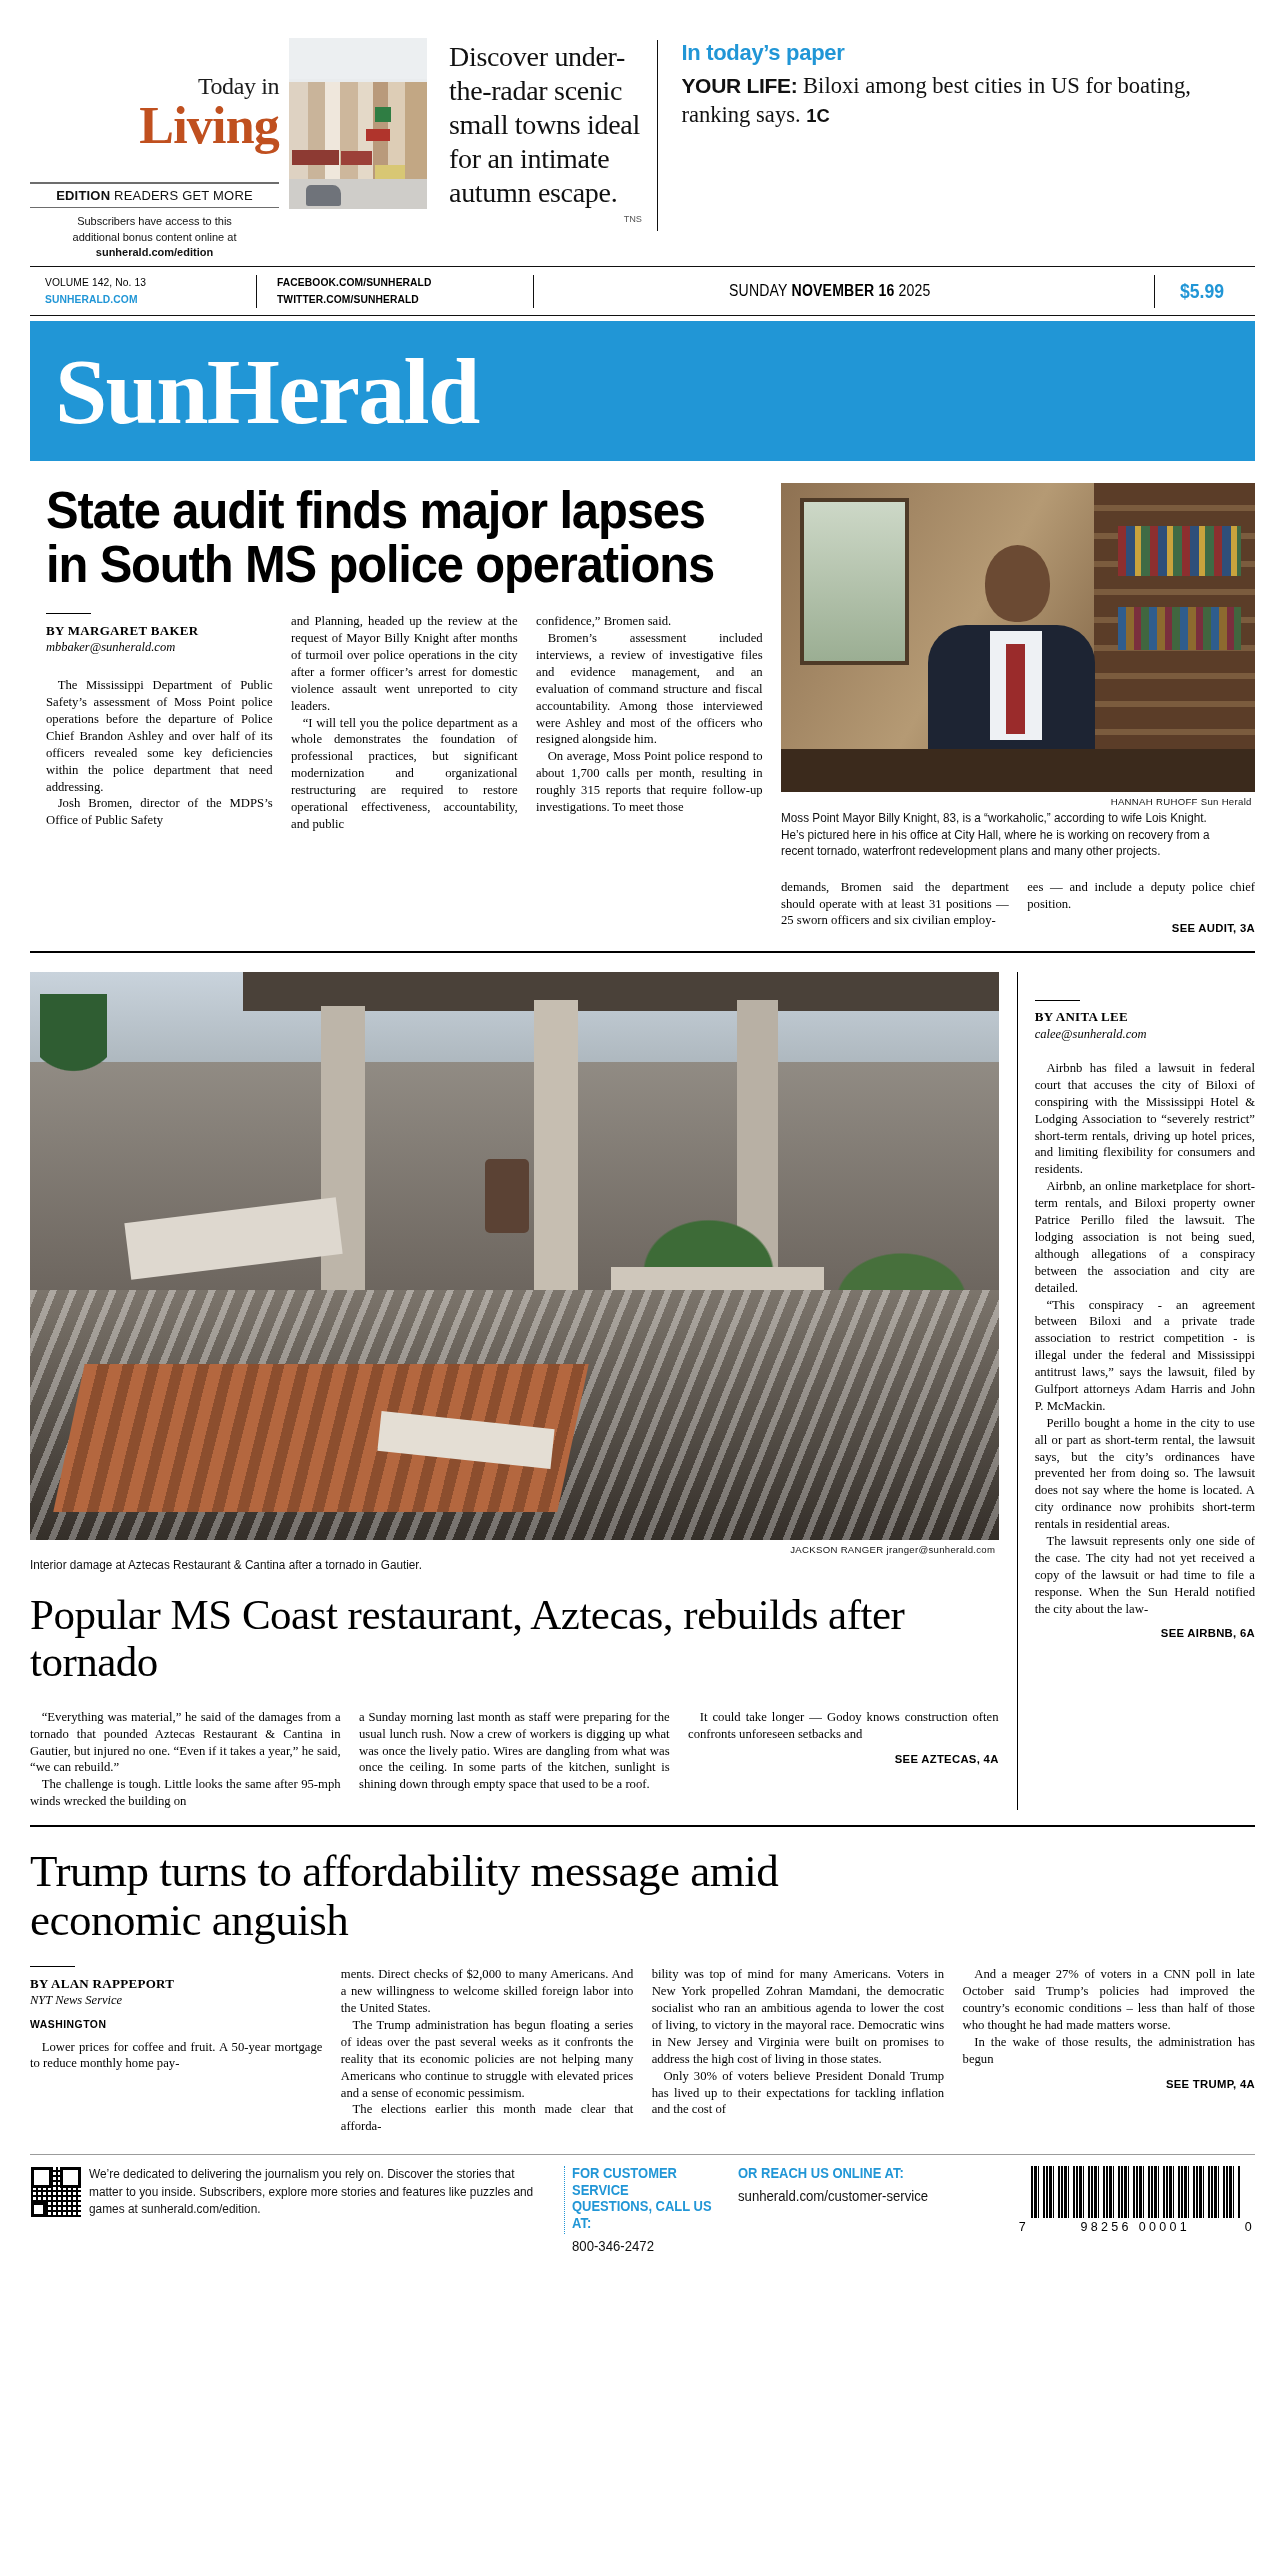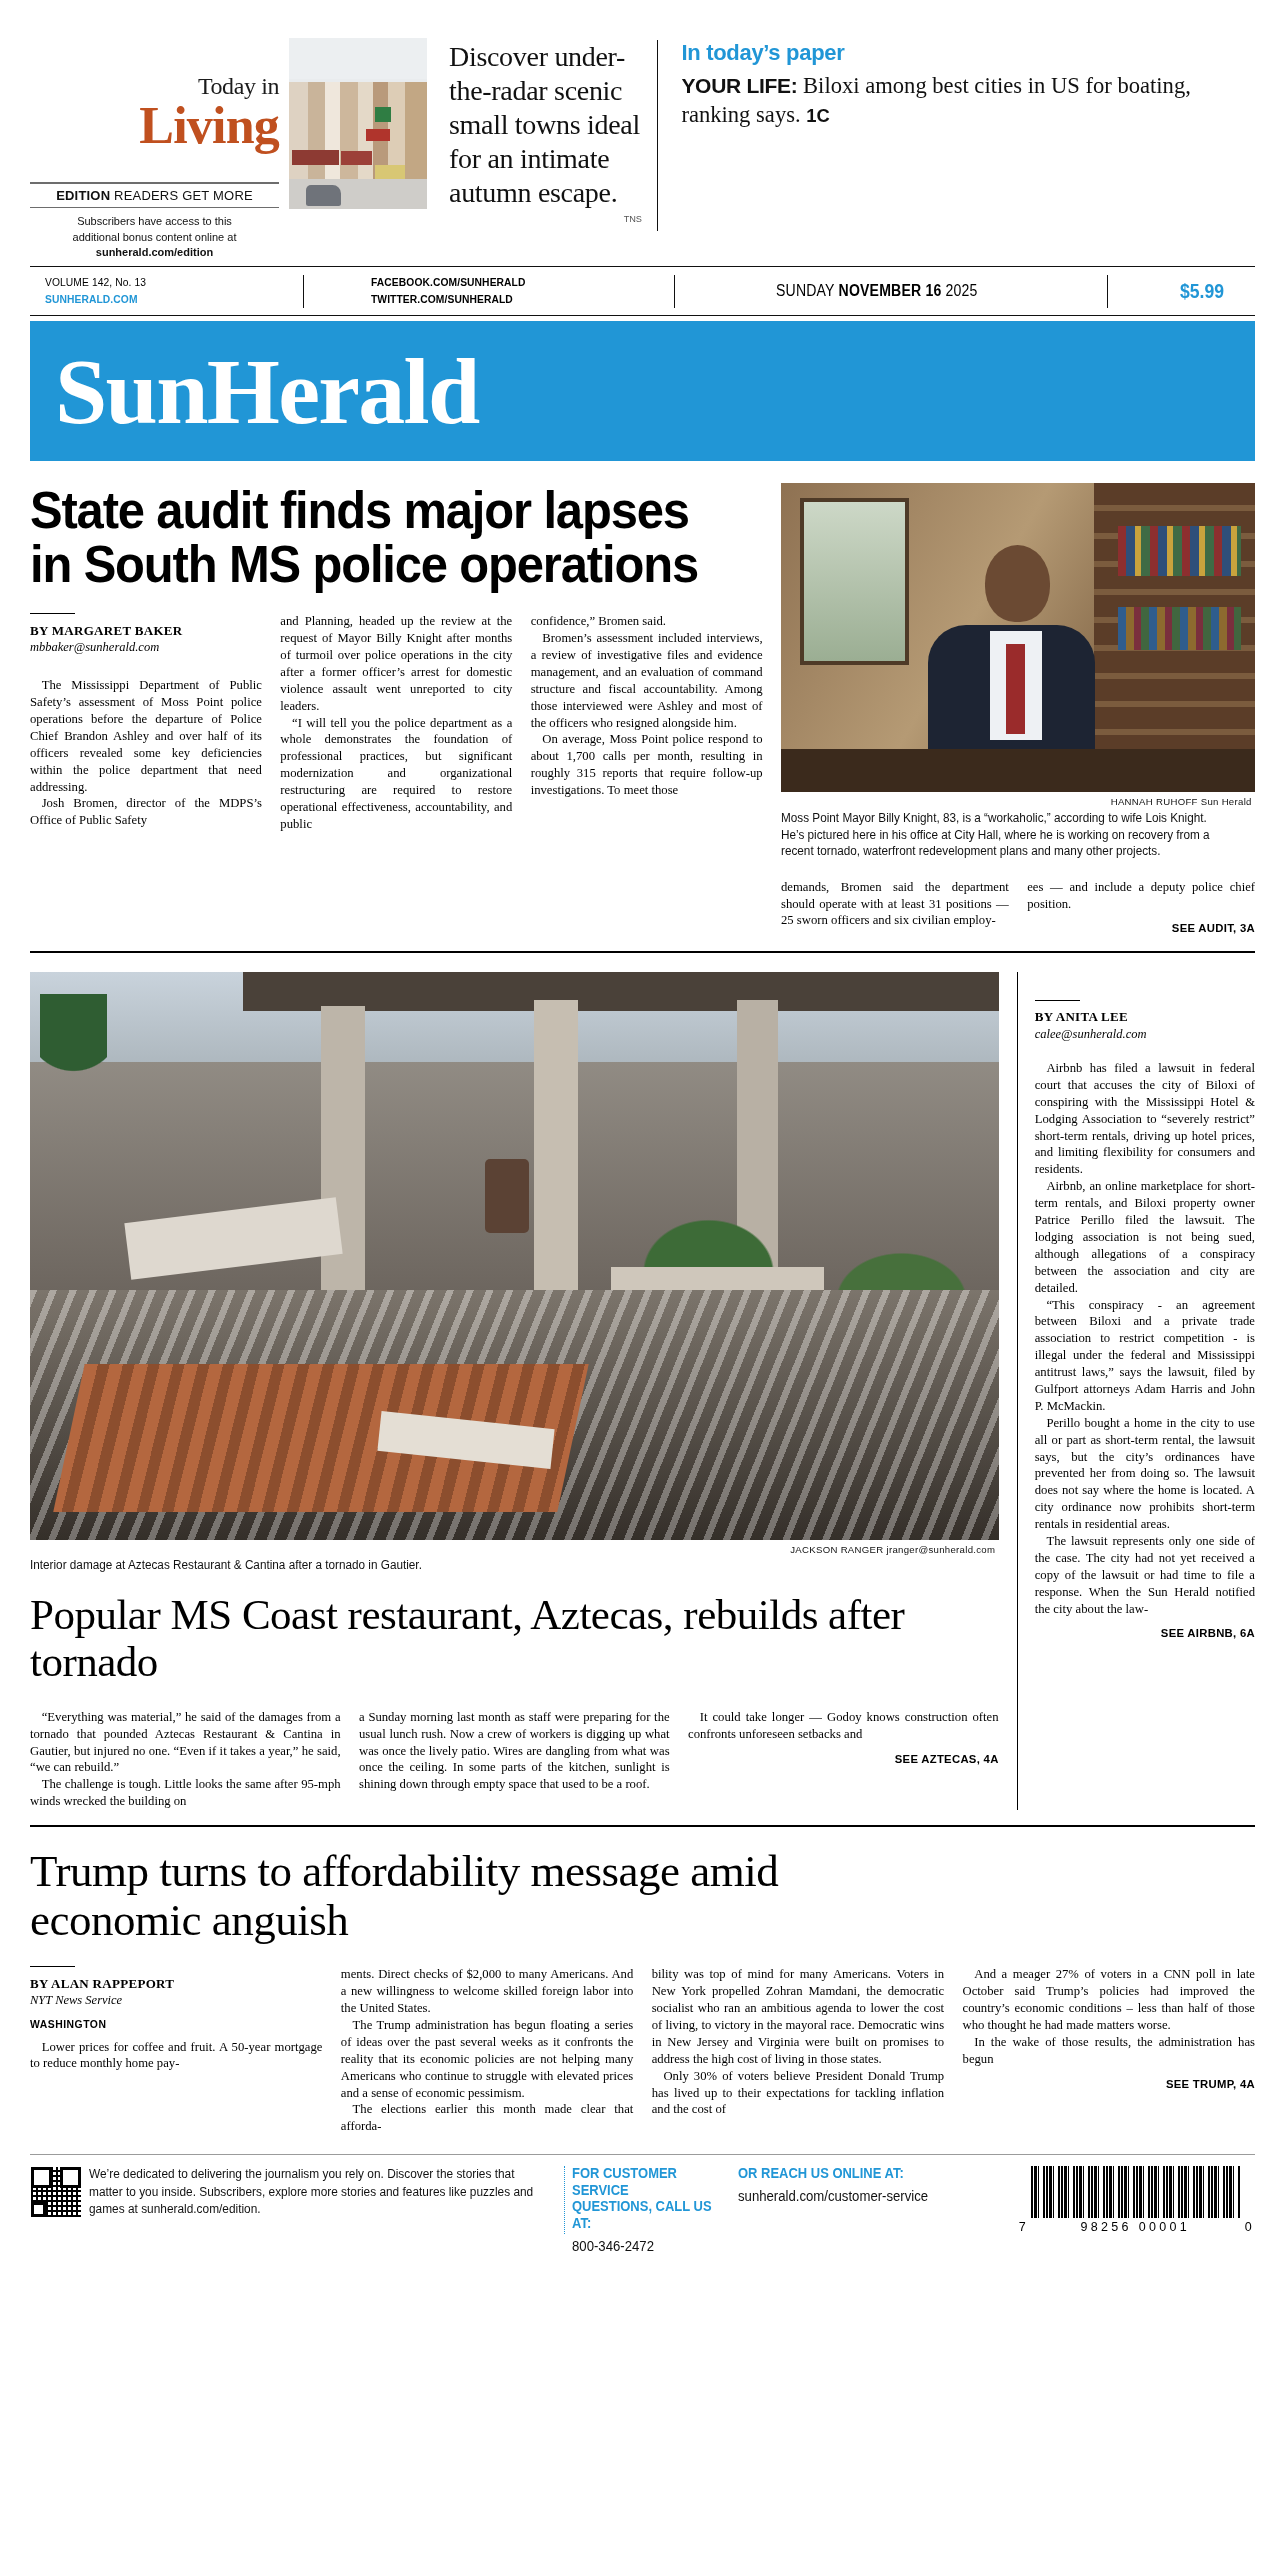--- a/index.html
+++ b/index.html
@@ -145,21 +145,20 @@
   }
 
   
   .folio-top-rule { border-top: 1.7px solid #111; margin: 0 30px; }
   .folio {
     margin: 0 30px;
     height: 48px;
     display: flex;
     align-items: center;
     font-family: "Liberation Sans Narrow","Liberation Sans", sans-serif;
-    gap: 47px;
   }
   .folio-cell { padding: 0 20px; }
   .folio-sep { width: 0; border-left: 1.7px solid #111; height: 33px; }
   .fol-line {
     font-size: 11.7px; letter-spacing: 0.1px; line-height: 1.45;
     transform: scaleX(0.88); transform-origin: left center;
     white-space: nowrap;
   }
   .fol-link { color: #2196d6; font-weight: bold; }
   .fol-b { font-weight: bold; }
@@ -193,21 +192,21 @@
   }
   .hr-thick { border-top: 2.5px solid #000; margin: 0 30px; }
 
   
   .lead {
     margin: 0 30px;
     padding-top: 22px;
     display: flex;
     gap: 18.4px;
   }
-  .lead-left { flex: 1 1 auto; }
+  .lead-left { flex: 1 1 auto; margin-left: 16px; }
   .lead-hed {
     font-family: "Liberation Sans Narrow","Liberation Sans", sans-serif;
     font-weight: bold;
     font-size: 52px;
     line-height: 1.04;
     letter-spacing: -1.2px;
     color: #000;
     transform: scaleX(0.94);
     transform-origin: left top;
   }

